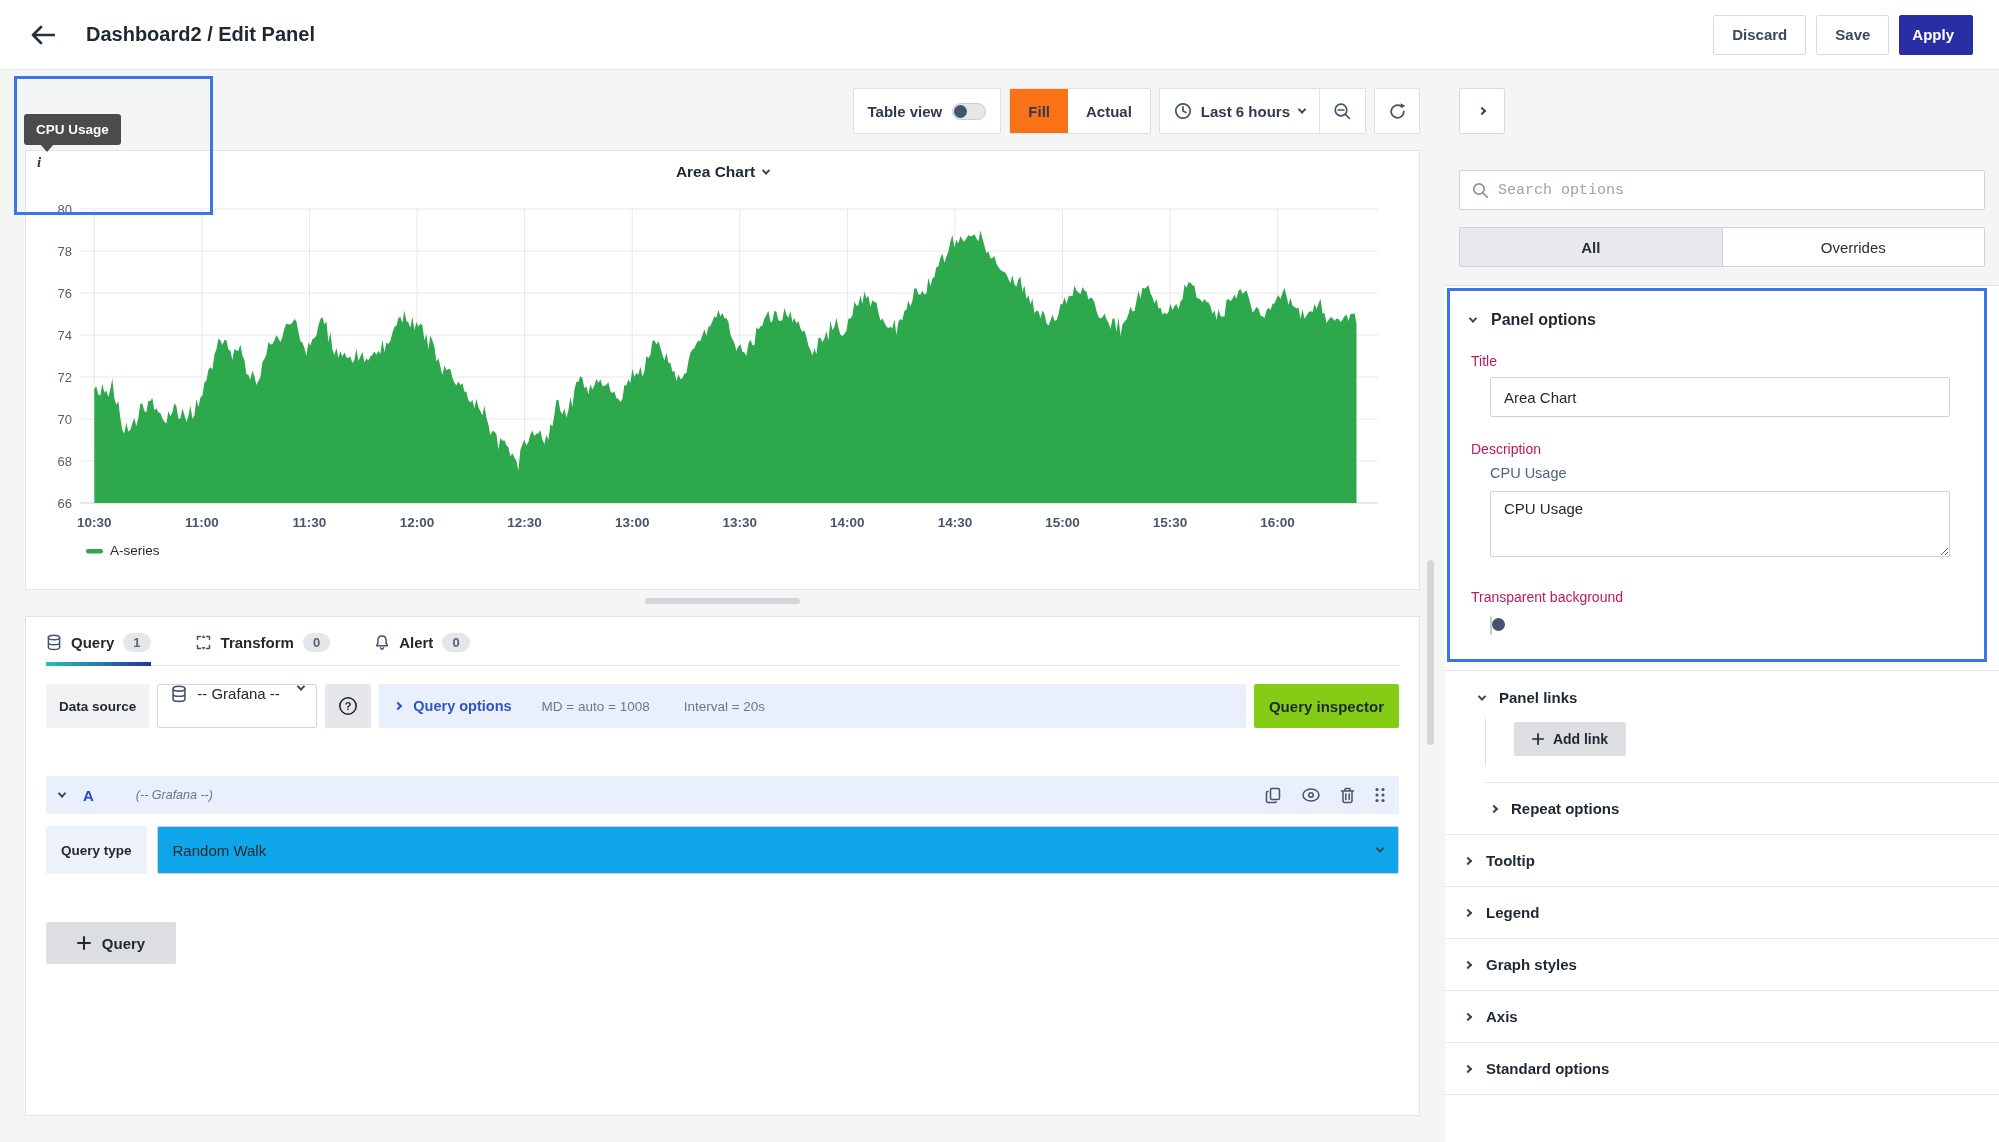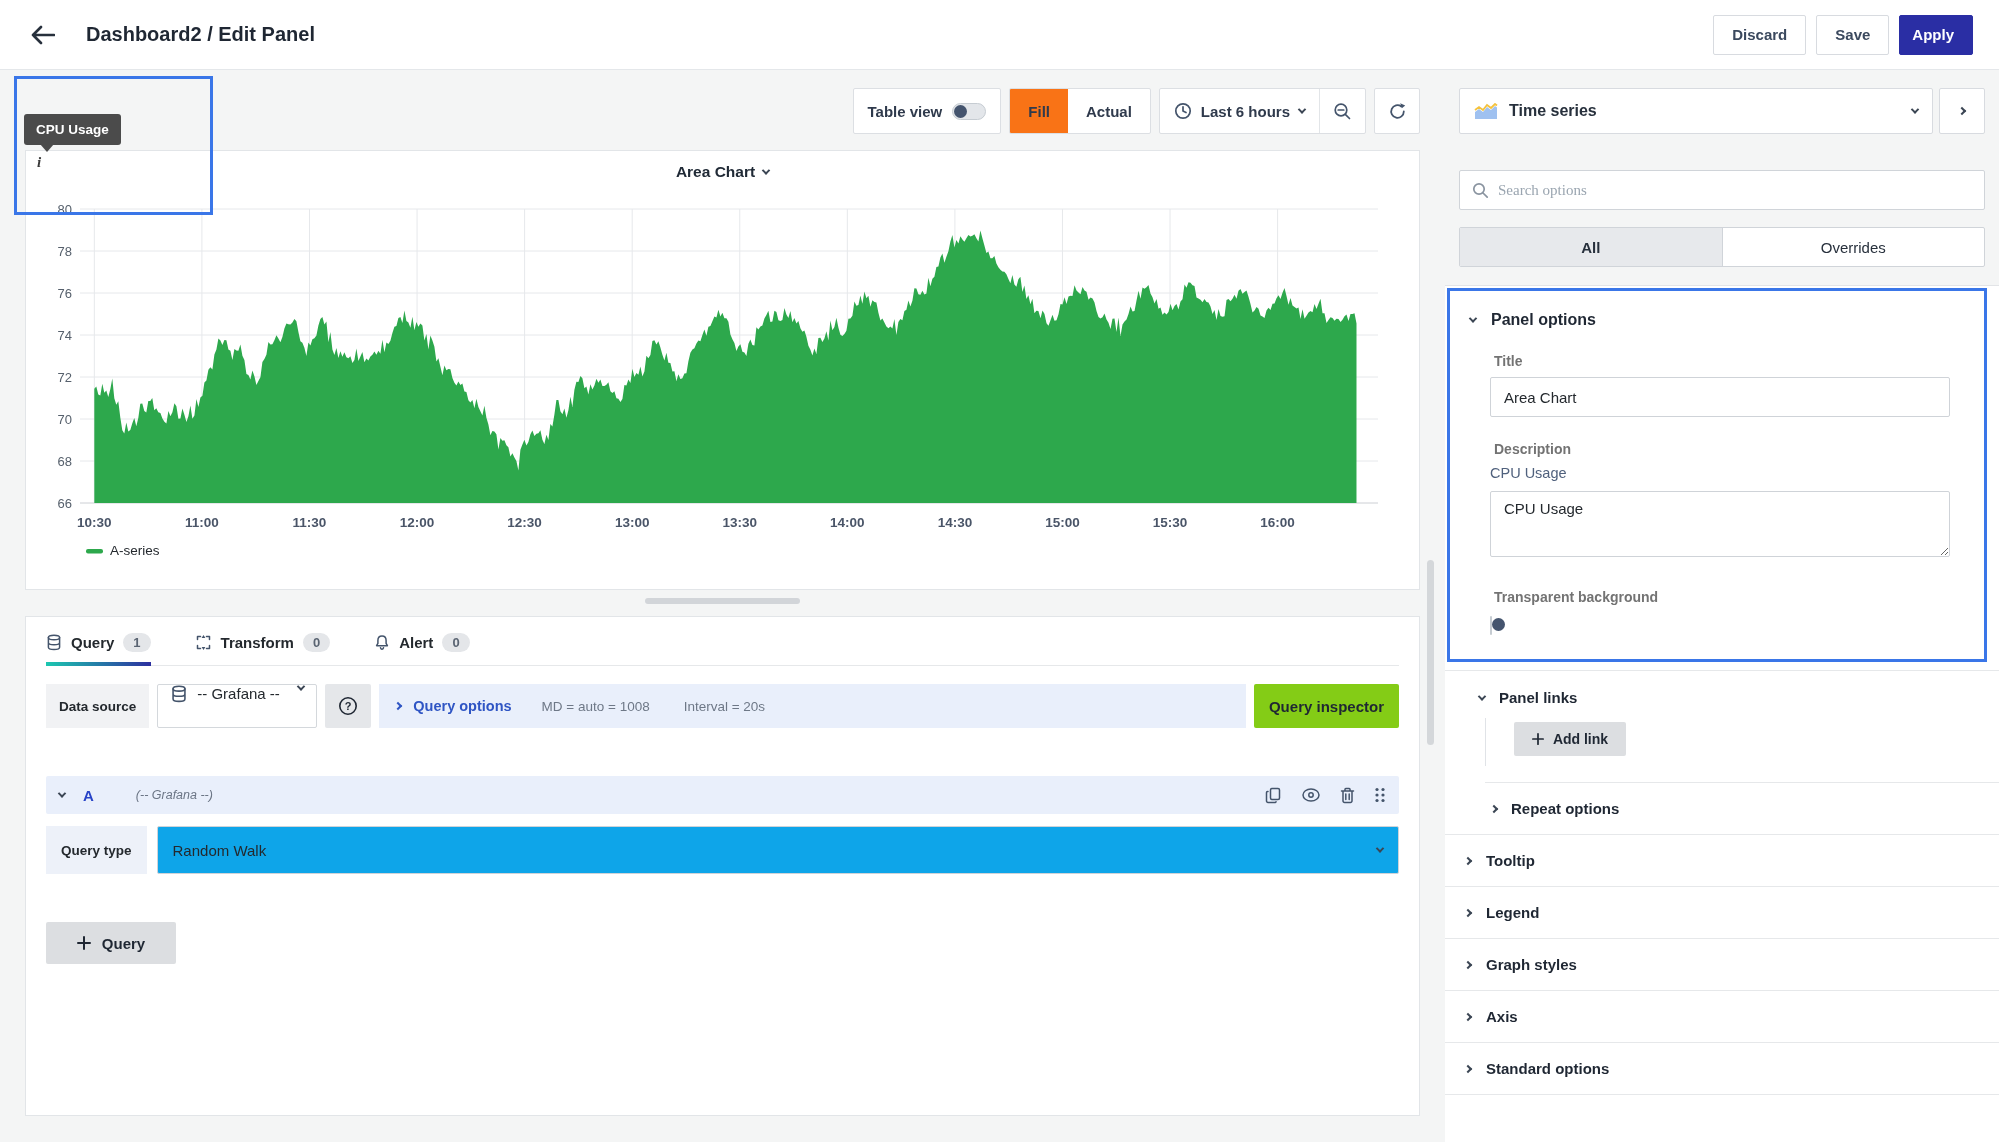--- a/index.html
+++ b/index.html
@@ -89,31 +89,31 @@
   
   .sidebar { width:554px; display:flex; flex-direction:column; padding-top:18px; }
   .viz-row { display:flex; gap:6px; padding:0 14px; }
   .viz-select { flex:1; background:#fff; border:1px solid #d8dbe0; border-radius:2px; height:46px;
     display:flex; align-items:center; gap:11px; padding:0 14px; font-weight:700; font-size:16px; cursor:pointer; color:#27303c; }
   .viz-next-btn { width:46px; height:46px; background:#fff; border:1px solid #d8dbe0; border-radius:2px;
     display:flex; align-items:center; justify-content:center; cursor:pointer; }
   .search-row { padding:0 14px; margin-top:36px; }
   .search-input { border:1px solid #d0d4d9; background:#fff; height:40px; display:flex; align-items:center;
     gap:9px; padding:0 12px; border-radius:2px; }
-  .search-input input { border:none; outline:none; flex:1; font-size:15px; font-family:Liberation Serif, serif; color:#be185d; }
+  .search-input input { border:none; outline:none; flex:1; font-size:15px; font-family:Liberation Mono, monospace; color:#be185d; }
   .search-input input::placeholder { color:#9aa5b0; }
   .sb-tabs { margin:17px 14px 0; border:1px solid #d0d4d9; border-radius:2px; display:flex; height:40px; background:#fff; overflow:hidden; }
   .sb-tab { flex:1; display:flex; align-items:center; justify-content:center; font-size:15px; color:#27303c; cursor:pointer; }
   .sb-tab.active { background:#e7e9ec; font-weight:700; border-right:1px solid #d0d4d9; }
 
   .options-pane { margin-top:18px; background:#fff; border-top:1px solid #e2e4e7; flex:1; }
   .panel-options-box { border:3px solid #3a76e8; margin:2px 12px 0 2px; padding-bottom:24px; }
   .po-header { display:flex; gap:15px; align-items:center; font-weight:700; font-size:16px;
     padding:20px 0 0 20px; color:#1f2733; cursor:pointer; }
-  .field-label { font-weight:700; font-size:14px; margin:24px 0 8px 44px; color:#737373; }
+  .field-label { font-weight:400; font-size:14px; margin:24px 0 8px 21px; color:#be185d; }
   .po-input { margin-left:40px; width:460px; height:40px; border:1px solid #cfd3d8; border-radius:2px;
     padding:0 13px; font-size:15px; font-family:inherit; color:#24292e; outline:none; background:#fff; }
   .desc-preview { margin:5px 0 10px 40px; font-size:14.5px; color:#50617d; }
   .po-textarea { margin-left:40px; width:460px; height:66px; border:1px solid #cfd3d8; border-radius:2px;
     padding:8px 13px; font-size:15px; font-family:inherit; color:#24292e; outline:none; resize:vertical; background:#fff; }
   .po-toggle { margin:12px 0 0 40px; }
   .po-toggle .toggle { margin-left:0; }
 
   .sb-divider { border-top:1px solid #e6e8ea; }
   .links-header { display:flex; gap:14px; align-items:center; font-weight:700; font-size:15px;
@@ -381,30 +381,20 @@
             </svg>
         </span>
         <span>Query</span>
       </div>
     </div>
   </div>
 
   <div class="sidebar">
 
     <div class="viz-row">
-      <div class="viz-select">
-        <span>
-          <svg width="24" height="17" viewBox="0 0 24 17">
-            <polygon points="1,16 1,9 5,6 9,9 13,4 17,7 21,3 23,4.5 23,16" fill="#9fc1f0"></polygon>
-            <path d="M1 7 L5 4 L9 7 L13 2 L17 5 L21 1 L23 2.5" fill="none" stroke="#f4c23d" stroke-width="1.8"></path>
-          </svg>
-        </span>
-        <span style="flex:1">Time series</span>
-        <span class="chev down sm"></span>
-      </div>
       <div class="viz-next-btn">
         <span class="chev right sm"></span>
       </div>
     </div>
 
     <div class="search-row">
       <div class="search-input">
         <span>
           <svg width="17" height="17" viewBox="0 0 17 17">
               <circle class="ic" style="stroke:#8a94a0;stroke-width:1.7" cx="7" cy="7" r="5.2"></circle>

